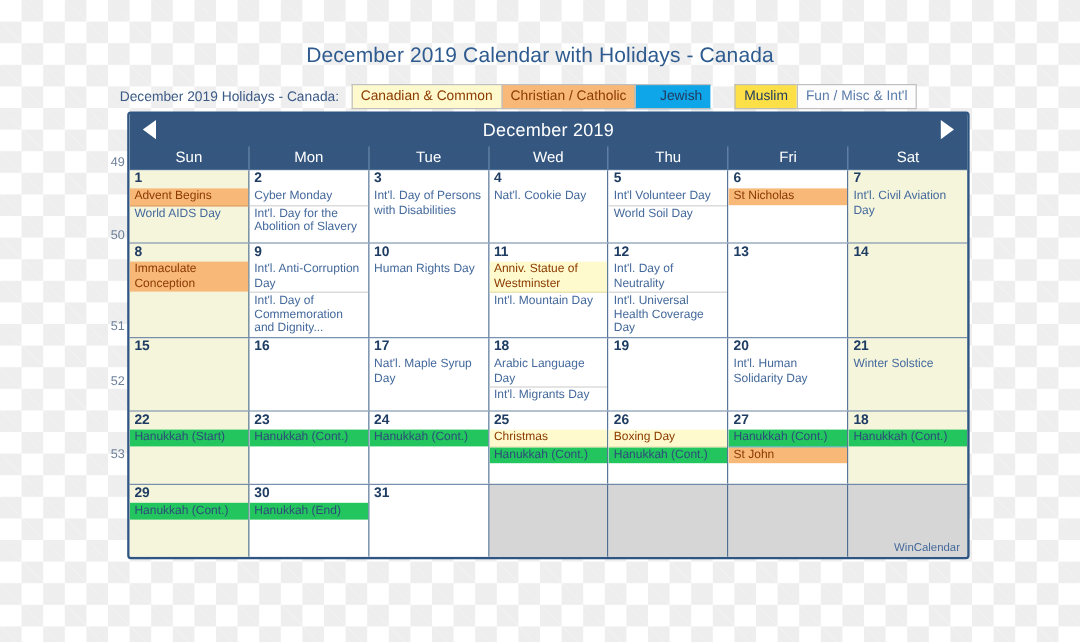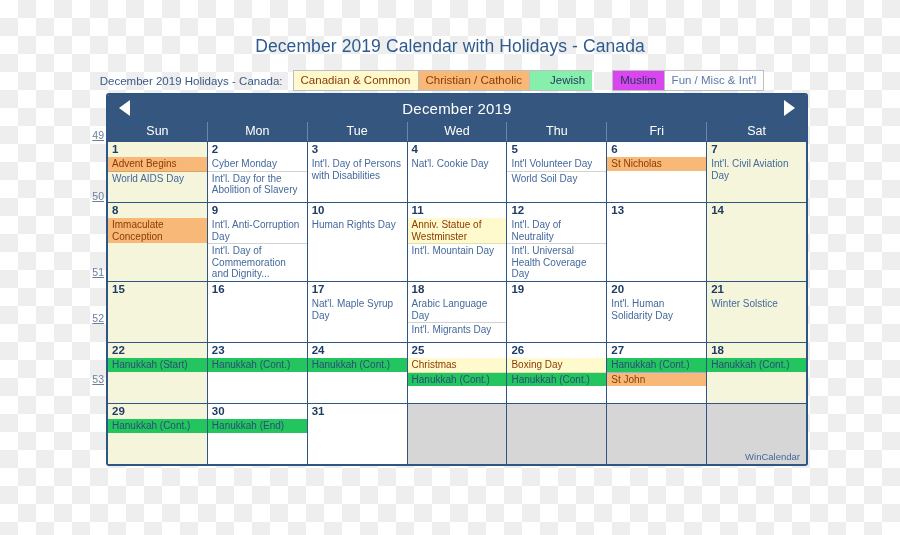--- a/index.html
+++ b/index.html
@@ -62,22 +62,22 @@
     font-size: 11.5px;
     padding: 2px 7px 3px 7px;
     border: 1px solid #bfbfbf;
     border-right: none;
     white-space: nowrap;
     line-height: 14px;
   }
   .chip:last-child { border-right: 1px solid #bfbfbf; }
   .chip-canadian { background: #FFFACD; color: #8b3a00; }
   .chip-christian { background: #F8B878; color: #8b3a00; }
-  .chip-jewish { background: #86efac; color: #223a5e; padding-left: 20px; }
-  .chip-muslim { background: #d946ef; color: #223a5e; margin-left: 20px; }
+  .chip-jewish { background: #0ea5e9; color: #223a5e; padding-left: 20px; }
+  .chip-muslim { background: #fde047; color: #223a5e; margin-left: 20px; }
   .chip-fun { background: #FDFDFD; color: #5b7cab; }
 
   
   .cal-wrap {
     position: absolute;
     left: 106px;
     top: 93px;
     width: 702px;
   }
   .cal {
@@ -179,21 +179,20 @@
     left: 86px;
     top: 93px;
     width: 18px;
   }
   .wknum {
     font-size: 10.5px;
     color: #6b7f99;
     text-align: center;
     position: absolute;
     right: 0;
-    text-decoration: underline;
   }
 
   .watermark {
     position: absolute;
     right: 8px;
     bottom: 4px;
     font-size: 9.5px;
     color: #44699b;
   }
 

